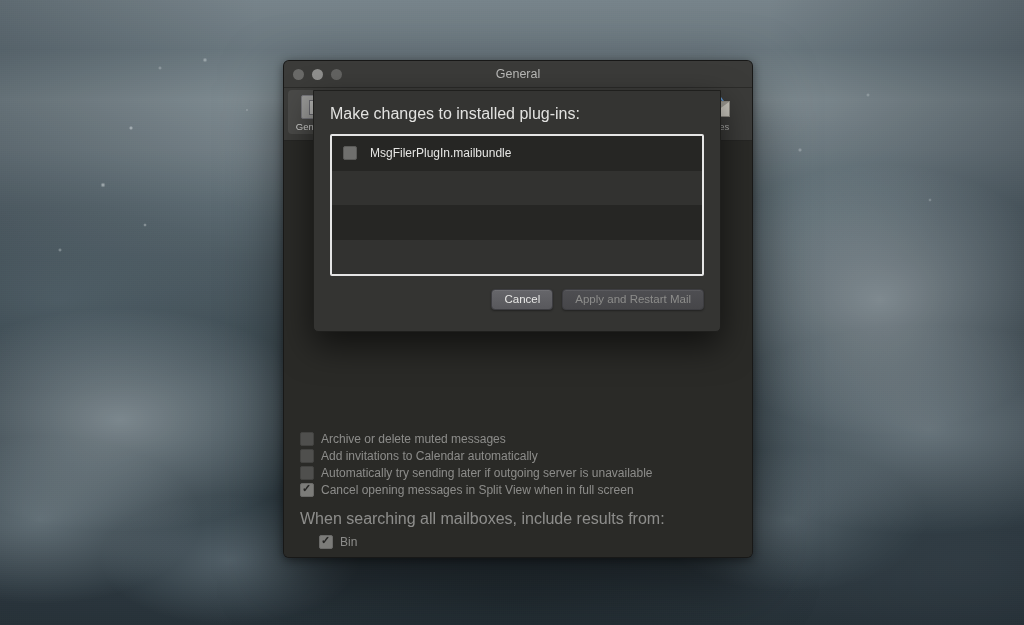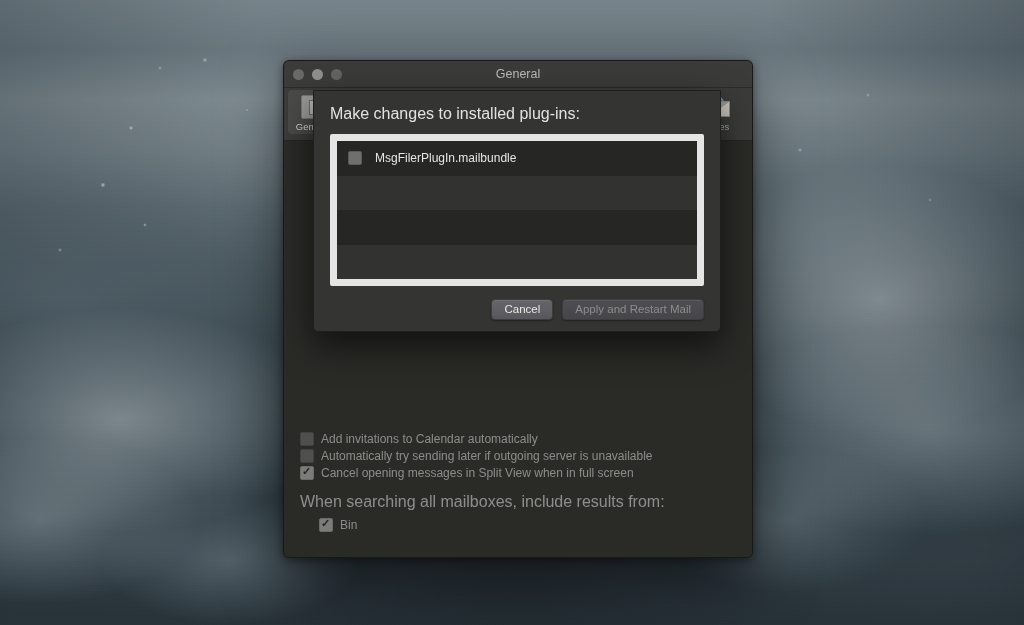--- a/index.html
+++ b/index.html
@@ -278,21 +278,21 @@
     border-radius: 0 0 5px 5px;
     box-shadow: 0 14px 34px rgba(0,0,0,.60);
     padding: 14px 16px 12px 16px;
     box-sizing: border-box;
     z-index: 5;
   }
   .sheet-title { font-size: 16px; color: #e2e2e0; margin-bottom: 11px; }
   .plugin-list {
     height: 138px;
     background: #ec4899;
-    border: 7px solid #e5e5e5;
+    border: 2px solid #e5e5e5;
     border-radius: 2px;
     overflow: hidden;
   }
   .plugin-row {
     height: 34.5px; display: flex; align-items: center; gap: 13px;
     padding-left: 11px; box-sizing: border-box;
   }
   .plugin-row.odd  { background: #262624; }
   .plugin-row.even { background: #323230; }
   .plugin-name { font-size: 12px; color: #e6e6e4; }
@@ -396,20 +396,24 @@
         <div class="tb-label">Rules</div>
       </div>
     </div>
 
     <div class="window-body">
 
       <div class="pane">
 
         <div class="pane-bottom">
 
+          <div class="chk-row">
+            <div class="checkbox"></div>
+            <div class="chk-label">Archive or delete muted messages</div>
+          </div>
 
           <div class="chk-row">
             <div class="checkbox"></div>
             <div class="chk-label">Add invitations to Calendar automatically</div>
           </div>
 
           <div class="chk-row">
             <div class="checkbox"></div>
             <div class="chk-label">Automatically try sending later if outgoing server is unavailable</div>
           </div>

